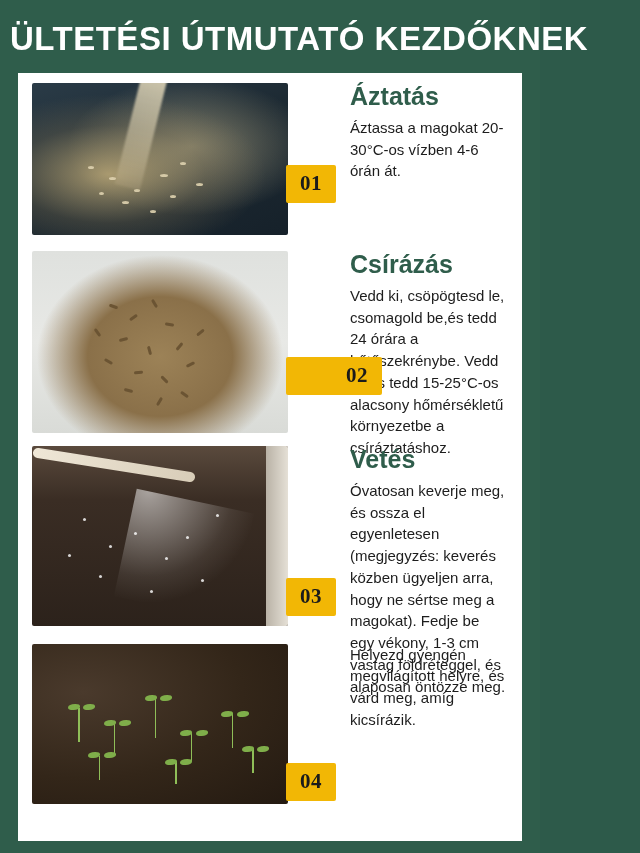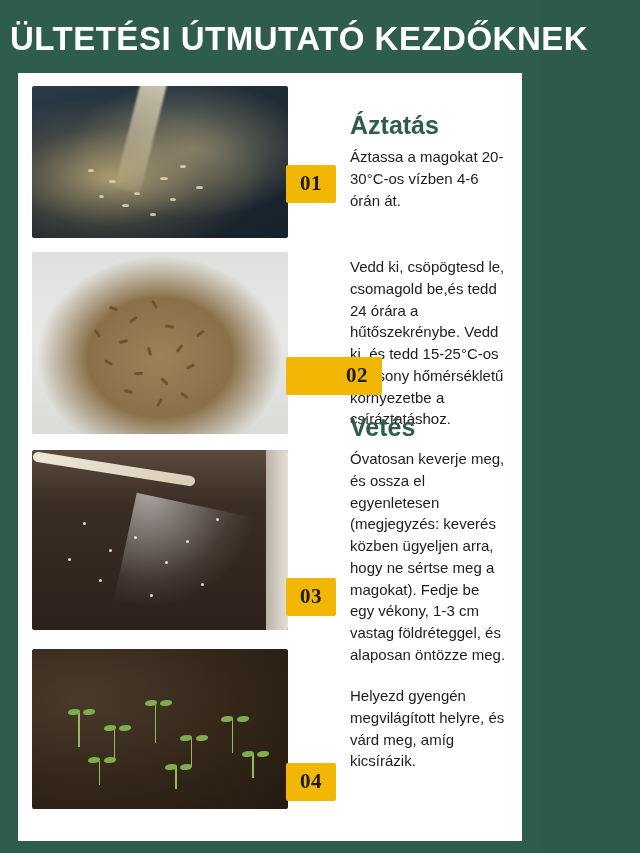--- a/index.html
+++ b/index.html
@@ -42,21 +42,21 @@
   }
   .steps {
     display: flex;
     flex-direction: column;
     height: 100%;
   }
   .step {
     position: relative;
     display: flex;
     flex-direction: row;
-    align-items: center;
+    align-items: flex-start;
     box-sizing: border-box;
     padding: 10px 10px 0 14px;
   }
   .step-1 { height: 168px; }
   .step-2 { height: 195px; }
   .step-3 { height: 198px; }
   .step-4 { height: 180px; }
 
   .photo {
     position: relative;
@@ -252,20 +252,21 @@
           <div class="ph2-seed" style="left:40%;top:66%;transform:rotate(-5deg);"></div>
           <div class="ph2-seed" style="left:50%;top:70%;transform:rotate(45deg);"></div>
           <div class="ph2-seed" style="left:60%;top:62%;transform:rotate(-25deg);"></div>
           <div class="ph2-seed" style="left:36%;top:76%;transform:rotate(15deg);"></div>
           <div class="ph2-seed" style="left:48%;top:82%;transform:rotate(-60deg);"></div>
           <div class="ph2-seed" style="left:58%;top:78%;transform:rotate(35deg);"></div>
           <div class="ph2-seed" style="left:64%;top:44%;transform:rotate(-40deg);"></div>
           <div class="ph2-seed" style="left:24%;top:44%;transform:rotate(55deg);"></div>
         </div>
         <div class="content">
+          <div class="step-head">Csírázás</div>
           <p class="step-body">Vedd ki, csöpögtesd le, csomagold be,és tedd 24 órára a hűtőszekrénybe. Vedd ki, és tedd 15-25°C-os alacsony hőmérsékletű környezetbe a csíráztatáshoz.</p>
         </div>
       </div>
 
       <div class="step step-3">
         <div class="photo ph3">
           <div class="ph3-rail"></div>
           <div class="ph3-speck" style="left:20%;top:40%;"></div>
           <div class="ph3-speck" style="left:30%;top:55%;"></div>
           <div class="ph3-speck" style="left:40%;top:48%;"></div>

